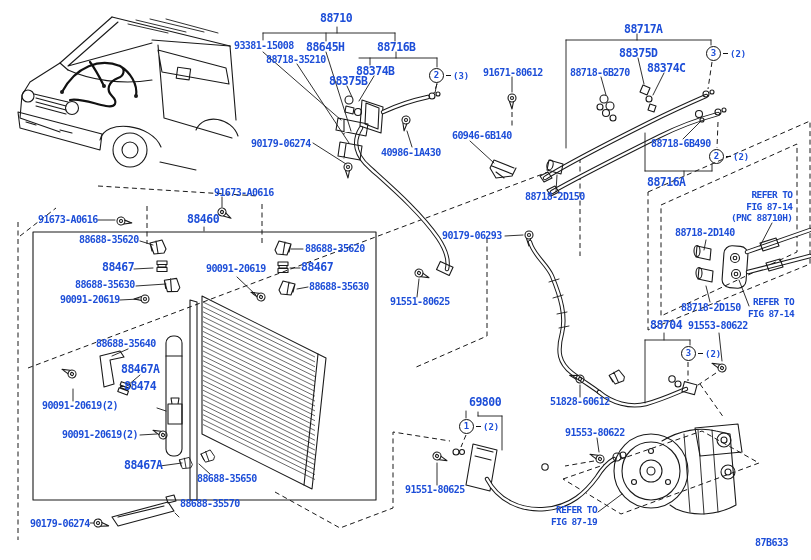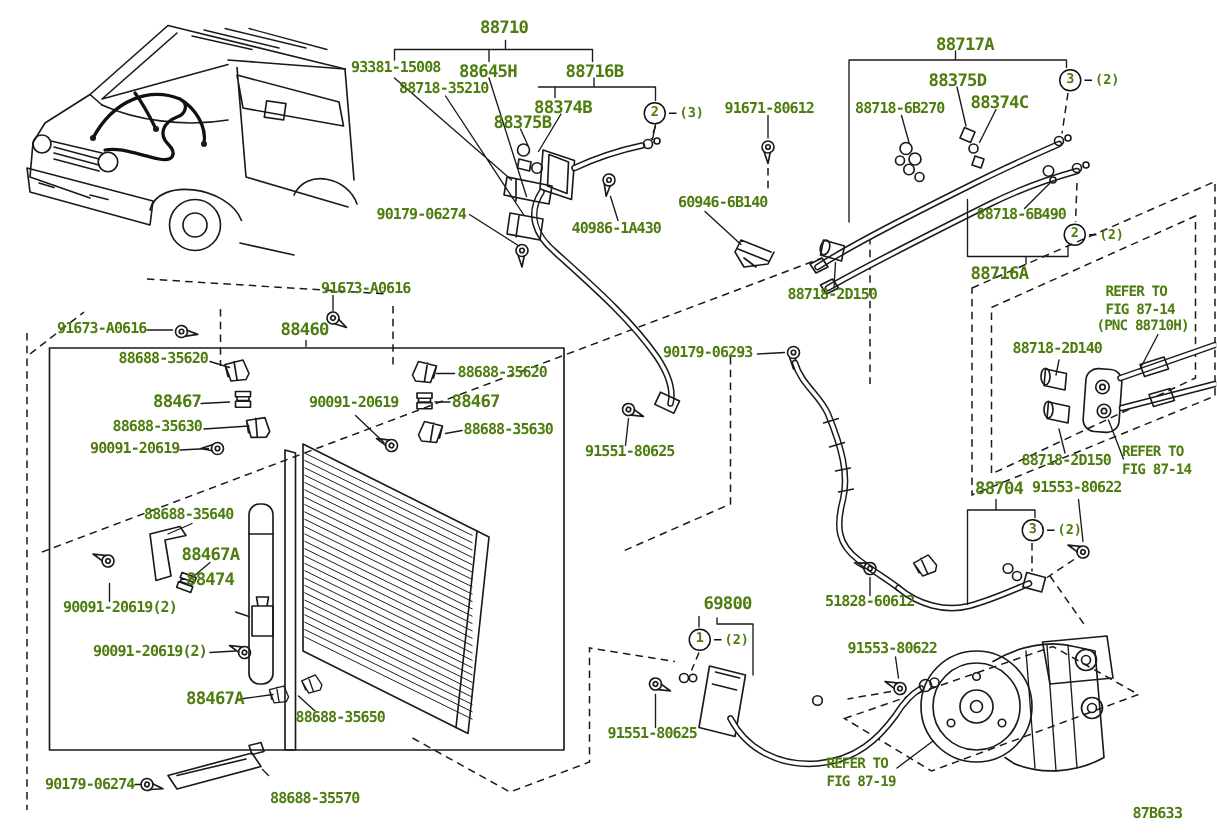--- a/index.html
+++ b/index.html
@@ -1,31 +1,31 @@
 <!DOCTYPE html>
 <html><head>
 <meta charset="utf-8">
 <style>
   html,body{margin:0;padding:0;background:#fff;}
   .stage{position:relative;width:811px;height:560px;background:#fff;overflow:hidden;
-         font-family:"DejaVu Sans Mono","Liberation Mono",monospace;color:#4d7c0f;}
+         font-family:"DejaVu Sans Mono","Liberation Mono",monospace;color:#1d4ed8;}
   svg.art{position:absolute;left:0;top:0;}
   .ln{fill:none;stroke:#1a1a1a;stroke-width:1.1;stroke-linejoin:round;stroke-linecap:round;}
   .thin{fill:none;stroke:#1a1a1a;stroke-width:0.9;stroke-linejoin:round;stroke-linecap:round;}
   .dash{fill:none;stroke:#1a1a1a;stroke-width:1;stroke-dasharray:5 3.5;}
   .bold{fill:none;stroke:#111;stroke-width:2.2;stroke-linejoin:round;stroke-linecap:round;}
   .pout{fill:none;stroke:#1a1a1a;stroke-width:4.4;stroke-linecap:round;}
   .pin{fill:none;stroke:#fff;stroke-width:2.4;stroke-linecap:round;}
   #hatch line{stroke:#1a1a1a;stroke-width:0.65;}
   .fill{fill:#1a1a1a;stroke:none;}
   .lbl{position:absolute;font-weight:bold;font-size:10px;letter-spacing:-0.6px;
        line-height:10px;white-space:nowrap;}
   .lbl.big{font-size:11.5px;letter-spacing:-0.5px;line-height:11px;}
   .ref{position:absolute;font-weight:bold;font-size:9.5px;letter-spacing:-0.6px;
-       line-height:11.5px;white-space:nowrap;}
+       line-height:11.5px;white-space:nowrap;text-align:right;}
   .ref .ind{padding-left:6px;}
   .callout{position:absolute;display:flex;align-items:center;gap:1px;}
   .circ{width:13px;height:13px;border:1.6px solid #111;border-radius:50%;
         display:flex;align-items:center;justify-content:center;
         font-size:9px;font-weight:bold;line-height:9px;}
   .dashline{width:5px;height:0;border-top:1.4px solid #111;margin:0 1px;}
   .cnt{font-size:9px;font-weight:bold;}
   .code{position:absolute;font-weight:bold;font-size:10px;letter-spacing:-0.5px;}
 </style>
 </head>
@@ -305,21 +305,21 @@
 <div class="lbl" style="left:442px;top:231px">90179-06293</div>
 <div class="lbl" style="left:390px;top:297px">91551-80625</div>
 <div class="lbl" style="left:96px;top:339px">88688-35640</div>
 <div class="lbl big" style="left:121px;top:364px">88467A</div>
 <div class="lbl" style="left:42px;top:401px">90091-20619(2)</div>
 <div class="lbl big" style="left:124px;top:381px">88474</div>
 <div class="lbl" style="left:62px;top:430px">90091-20619(2)</div>
 <div class="lbl big" style="left:124px;top:460px">88467A</div>
 <div class="lbl" style="left:197px;top:474px">88688-35650</div>
 <div class="lbl" style="left:30px;top:519px">90179-06274</div>
-<div class="lbl" style="left:180px;top:528px">88688-35570</div>
+<div class="lbl" style="left:180px;top:499px">88688-35570</div>
 <div class="lbl big" style="left:469px;top:397px">69800</div>
 <div class="lbl" style="left:550px;top:397px">51828-60612</div>
 <div class="lbl" style="left:565px;top:428px">91553-80622</div>
 <div class="lbl" style="left:405px;top:485px">91551-80625</div>
 <div class="lbl big" style="left:650px;top:320px">88704</div>
 <div class="lbl" style="left:688px;top:321px">91553-80622</div>
 
 <div class="callout" style="left:429px;top:68px">
   <span class="circ">2</span>
       <span class="dashline"></span>

